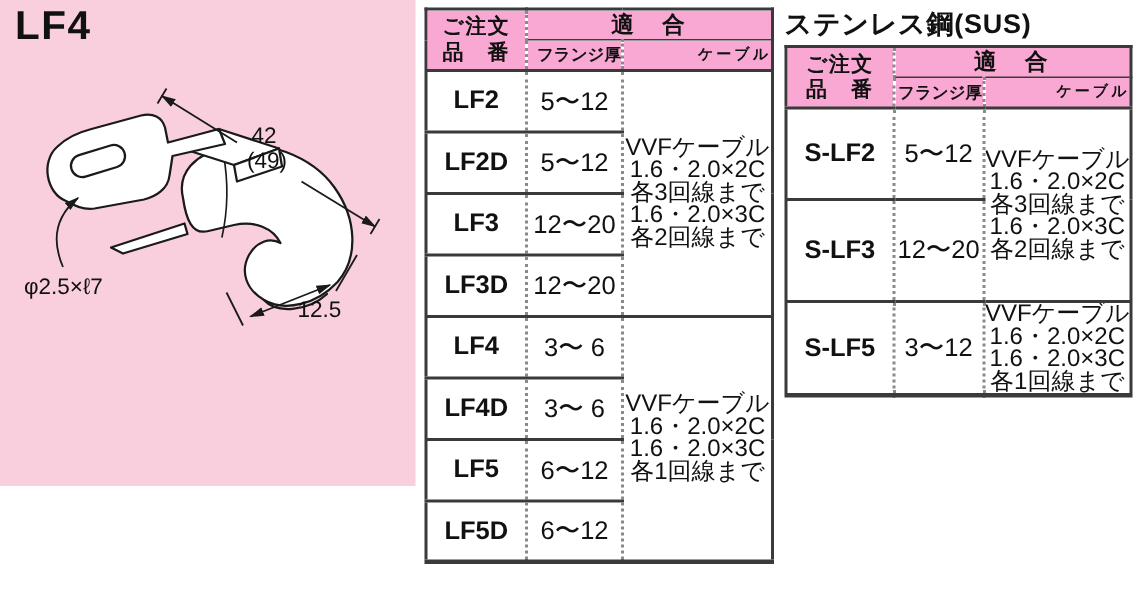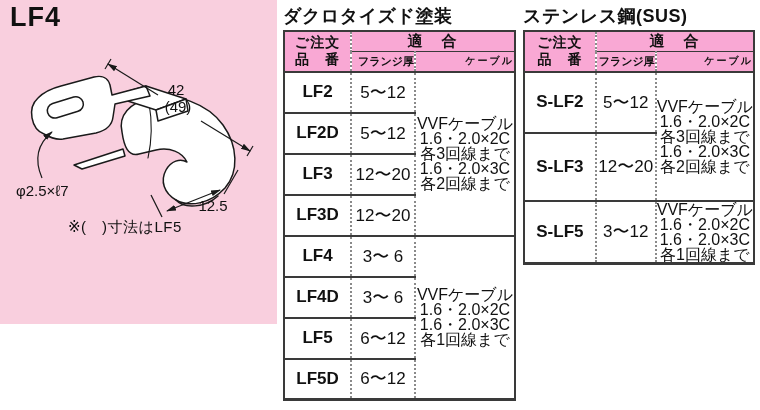--- a/index.html
+++ b/index.html
@@ -105,25 +105,23 @@
       <line x1="151" y1="195" x2="162" y2="217"></line>
       <line x1="167" y1="211" x2="220" y2="190" marker-start="url(#arrS)" marker-end="url(#arr)"></line>
     </g>
     <text x="213" y="211" font-size="15" fill="#111" text-anchor="middle">12.5</text>
 
     <path d="M42,178 Q30,150 52,132" stroke="#1a1a1a" stroke-width="1.2" fill="none" marker-end="url(#arr)"></path>
     <text x="16" y="196" font-size="15" fill="#111" text-anchor="start">φ2.5×ℓ7</text>
   </svg>
 
   <div class="panel-title">LF4</div>
-  <div class="panel-note">※(　)寸法はLF5</div>
 </div>
 
 <div class="sec sec1">
-  <div class="sec-title">ダクロタイズド塗装</div>
   <table class="spec">
     <colgroup>
         <col style="width:67px">
         <col style="width:64px">
         <col style="width:100px">
       </colgroup>
     <tbody>
       <tr class="hrow1" style="height:19px">
         <th class="order-cell" rowspan="2">
           <div>ご注文</div>

